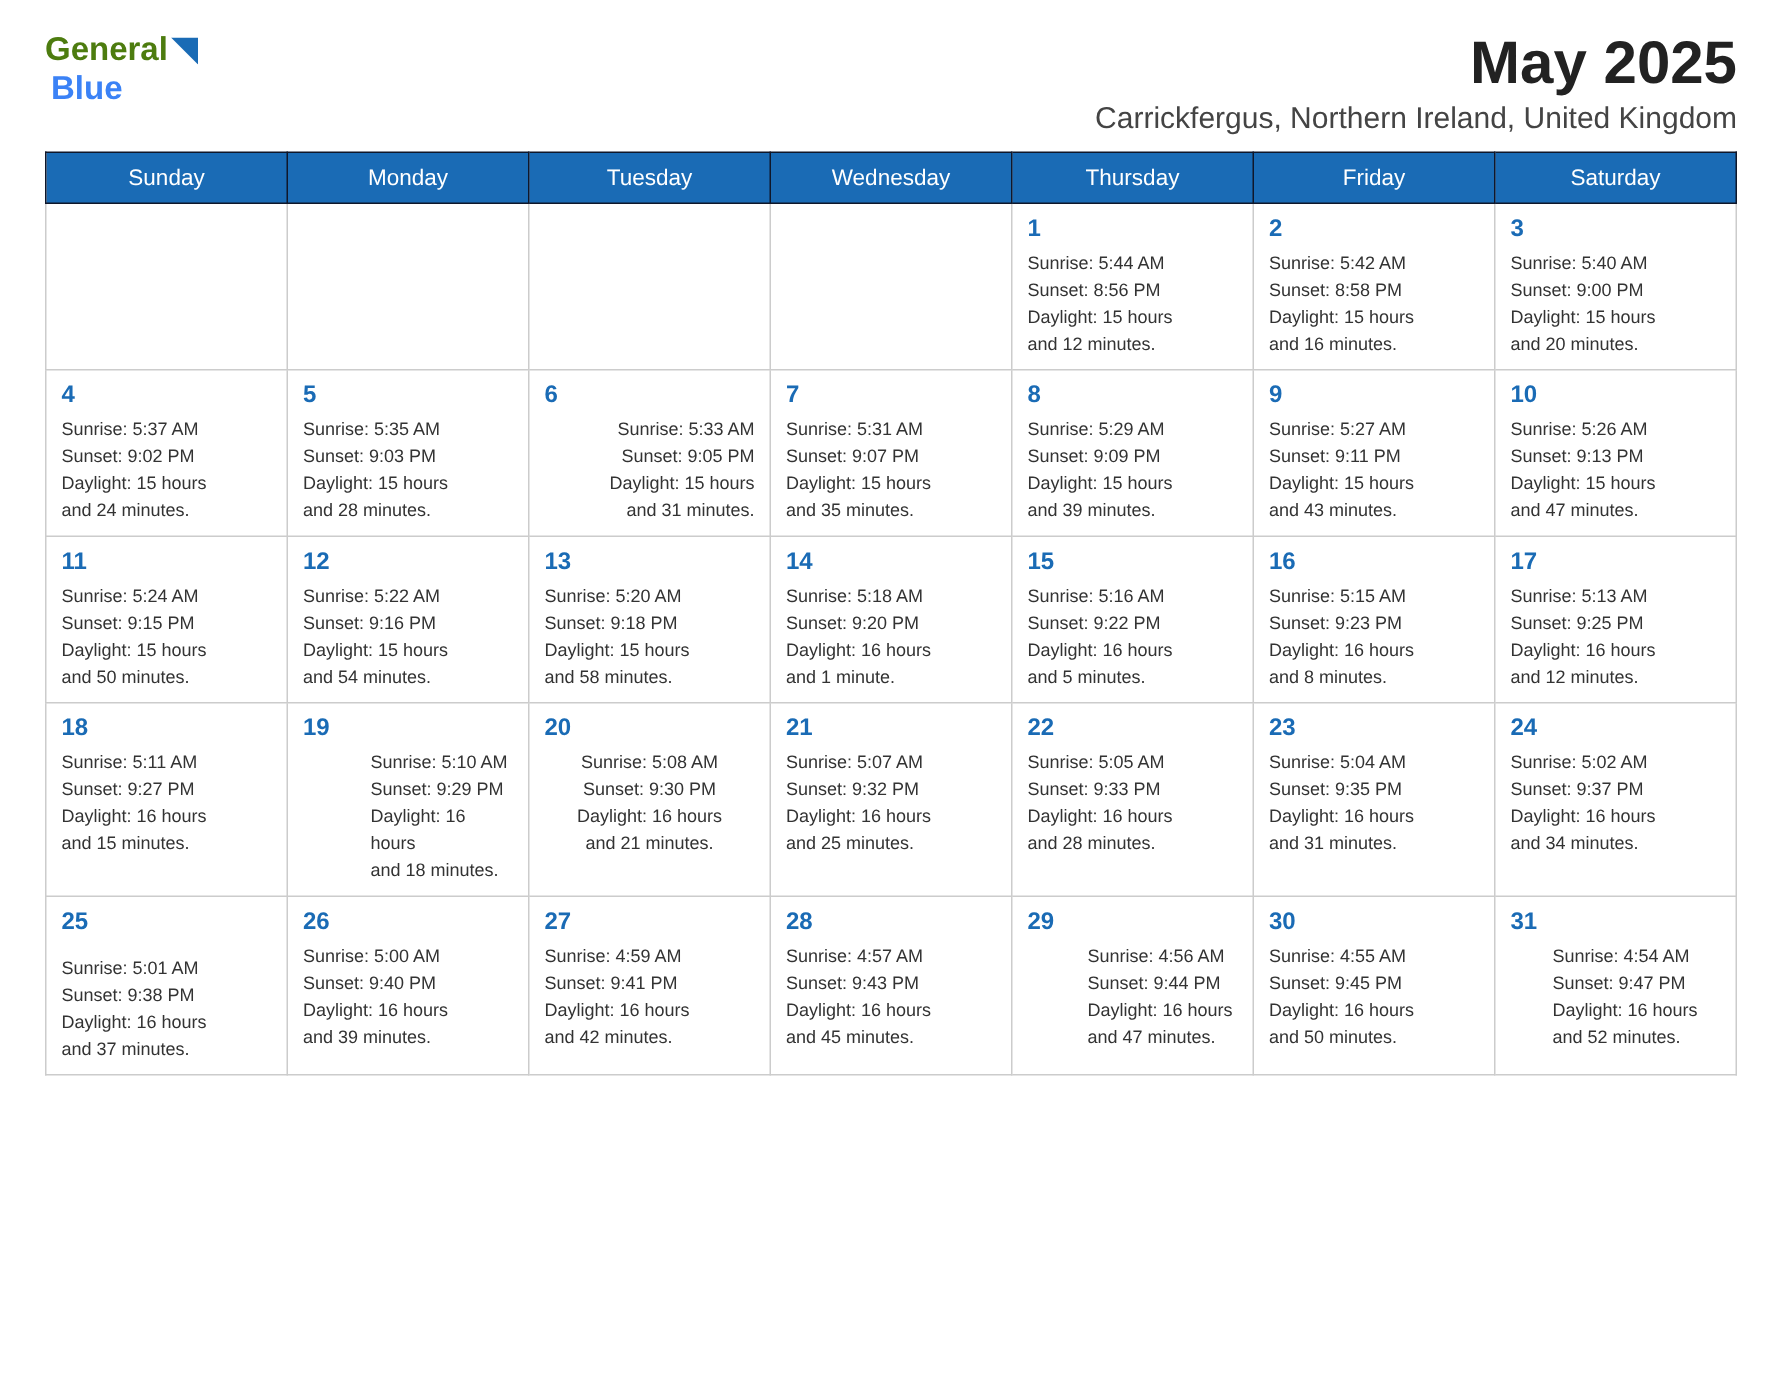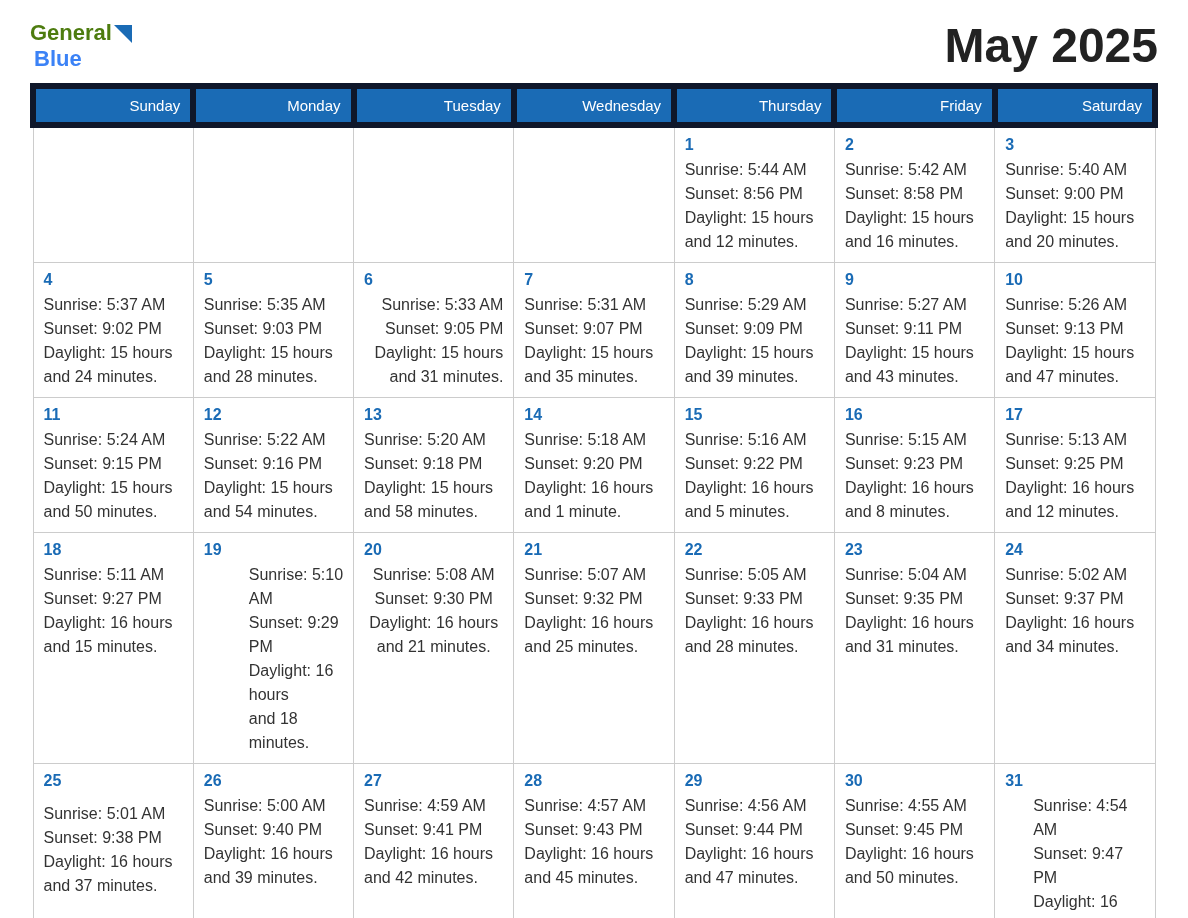--- a/index.html
+++ b/index.html
@@ -23,62 +23,62 @@
     }
     .logo-text-blue {
       font-size: 22px;
       font-weight: bold;
       color: #3b82f6;
     }
     .title-area {
       text-align: right;
     }
     .month-title {
-      font-size: 48px;
+      font-size: 40px;
       font-weight: bold;
       color: #222;
       line-height: 1.1;
     }
     .location-title {
       font-size: 20px;
       color: #444;
       margin-top: 4px;
     }
     .calendar {
       width: 100%;
       border-collapse: collapse;
       margin-top: 10px;
     }
     .calendar th {
       background-color: #1a6bb5;
       color: #fff;
       font-size: 15px;
       font-weight: normal;
       padding: 8px 10px;
-      text-align: right;
-      border: 6px solid #0f172a;
+      text-align: center;
+      border: 1px solid #0f172a;
     }
     .calendar td {
       vertical-align: top;
       padding: 8px 10px;
       border: 1px solid #ccc;
       width: calc(100% / 7);
       min-height: 110px;
       font-size: 13px;
       color: #333;
     }
     .day-number {
       font-size: 16px;
       font-weight: bold;
       color: #1a6bb5;
       display: block;
       margin-bottom: 4px;
     }
     .day-info {
-      font-size: 16px;
+      font-size: 12px;
       color: #333;
       line-height: 1.5;
     }
     .empty-cell {
       background: #fff;
     }
     .logo-wrapper {
       display: flex;
       flex-direction: column;
       align-items: flex-start;
@@ -98,20 +98,21 @@
       <svg width="18" height="18" viewBox="0 0 18 18" style="margin-left:2px; margin-top:2px;">
         <polygon points="0,0 18,0 18,18" fill="#1a6bb5"></polygon>
       </svg>
     </div>
     <div>
       <span class="logo-text-blue" style="padding-left: 4px;">Blue</span>
     </div>
   </div>
   <div class="title-area">
     <div class="month-title">May 2025</div>
+    <div class="location-title">Carrickfergus, Northern Ireland, United Kingdom</div>
   </div>
 </div>
 
 <table class="calendar">
   <thead>
     <tr>
     <th>Sunday</th>
         <th>Monday</th>
         <th>Tuesday</th>
         <th>Wednesday</th>
@@ -325,21 +326,21 @@
         </td>
         <td>
           <span class="day-number">28</span>
           <div class="day-info" style="white-space: pre-line;">Sunrise: 4:57 AM
 Sunset: 9:43 PM
 Daylight: 16 hours
 and 45 minutes.</div>
         </td>
         <td>
           <span class="day-number">29</span>
-          <div class="day-info" style="white-space: pre-line;">Sunrise: 4:56 AM
+          <div class="day-info" style="white-space: pre-line; margin-left: 40px;">Sunrise: 4:56 AM
 Sunset: 9:44 PM
 Daylight: 16 hours
 and 47 minutes.</div>
         </td>
         <td>
           <span class="day-number">30</span>
           <div class="day-info" style="white-space: pre-line;">Sunrise: 4:55 AM
 Sunset: 9:45 PM
 Daylight: 16 hours
 and 50 minutes.</div>

